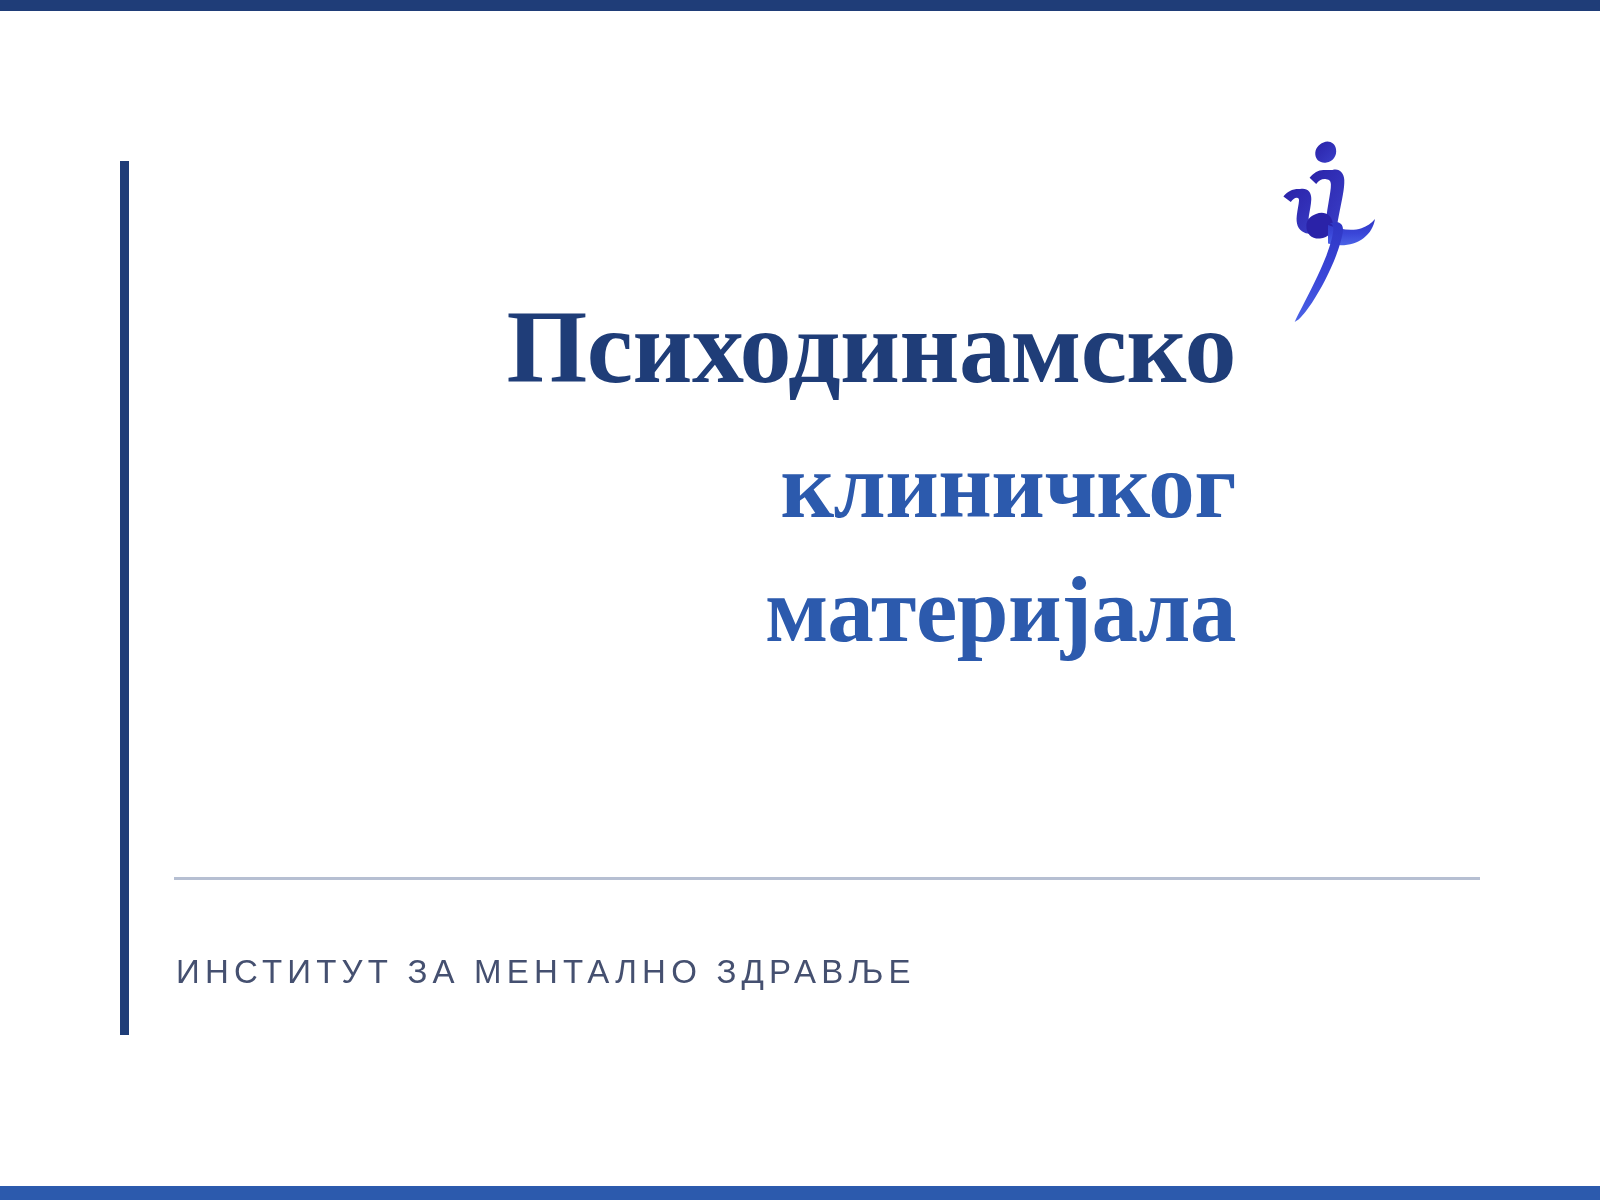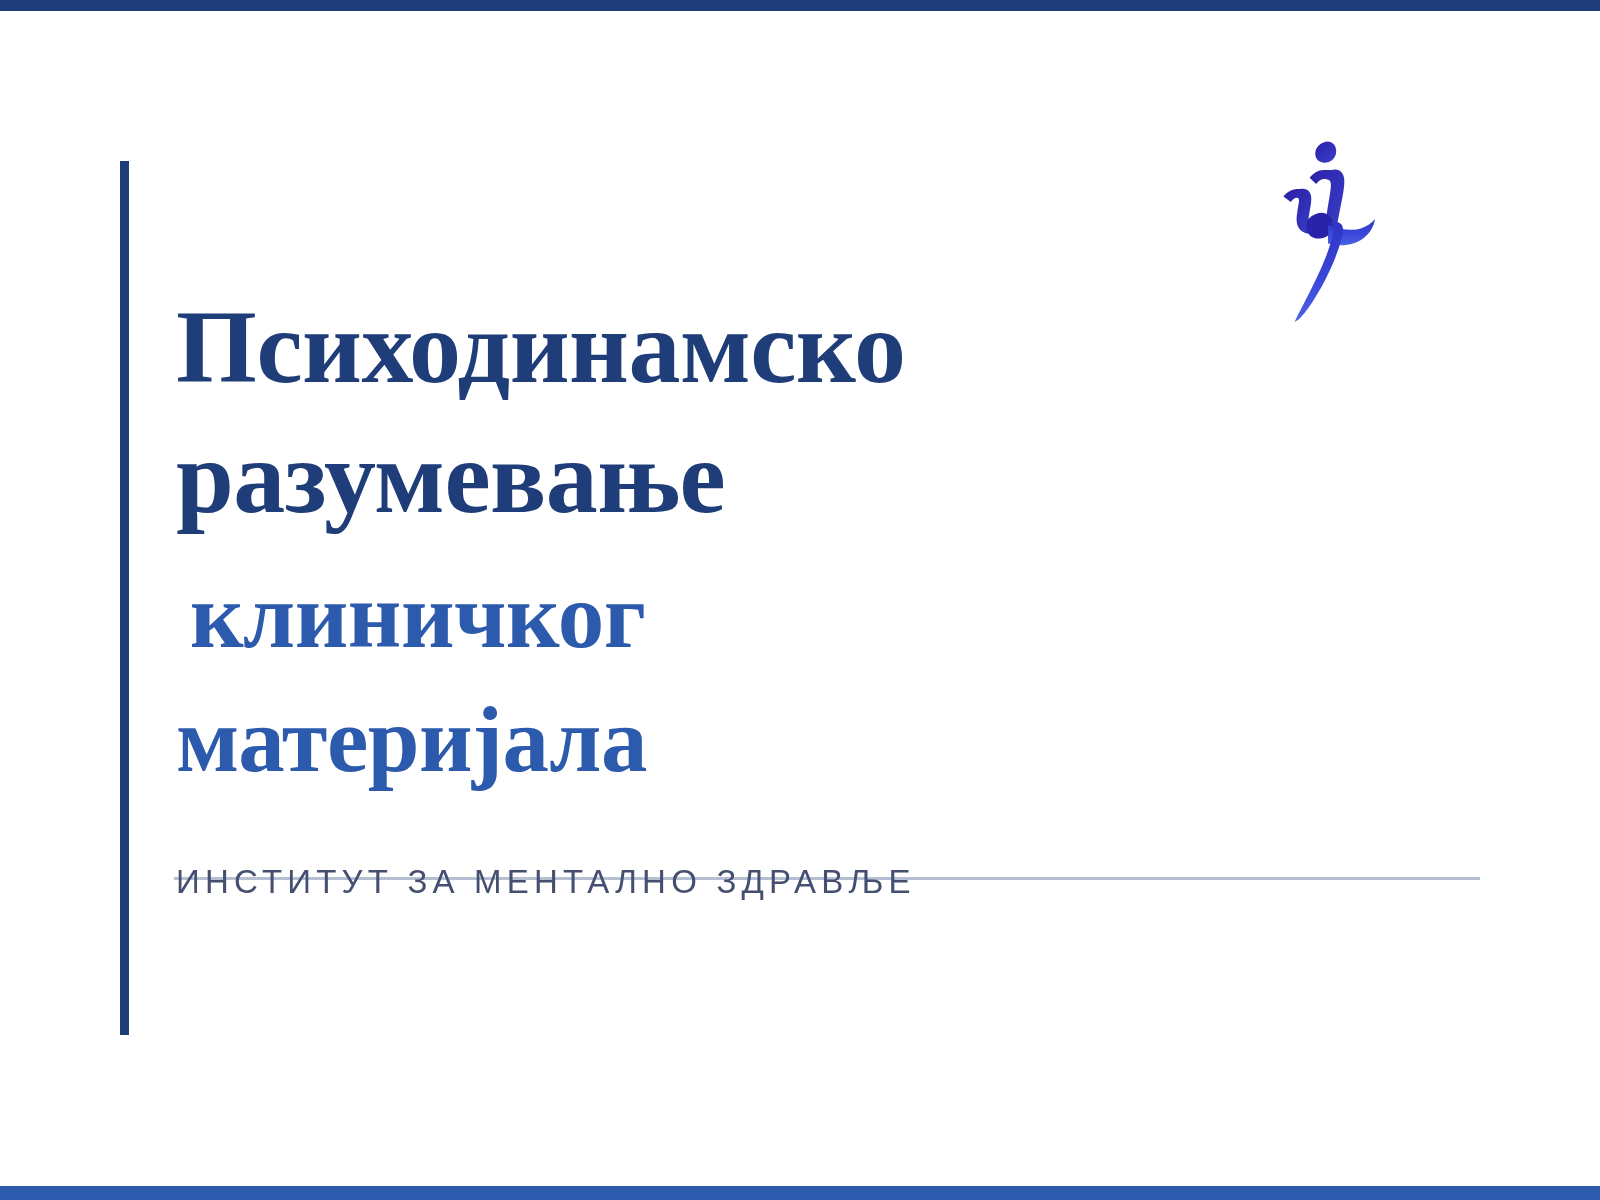--- a/index.html
+++ b/index.html
@@ -9,20 +9,21 @@
     background: #ffffff;
   }
 
   #slide {
     position: relative;
     width: 1600px;
     height: 1200px;
     background: #ffffff;
     overflow: hidden;
     font-family: "Liberation Sans", sans-serif;
+    text-align: right;
   }
 
   
   .bar-top {
     position: absolute;
     left: 0;
     top: 0;
     width: 1600px;
     height: 11px;
     background: #1f3d78;
@@ -85,21 +86,21 @@
     top: 877px;
     width: 1306px;
     height: 3px;
     background: #b6bfd2;
   }
 
   
   .subtitle {
     position: absolute;
     left: 176px;
-    top: 863px;
+    top: 953px;
     font-family: "Liberation Sans", sans-serif;
     font-size: 33px;
     font-weight: normal;
     letter-spacing: 5.2px;
     color: #455070;
     white-space: nowrap;
   }
 
   
   .logo {
@@ -143,21 +144,20 @@
       <path d="M68 88 c8 -3.5 15.5 0.5 16.8 9 c1.3 8.3 -4.3 15 -12.8 15.5 c-8.2 0.5 -13.8 -4.6 -13.6 -12.6 c0.1 -5.8 3.4 -9.6 9.6 -11.9z" fill="#2a22a8"></path>
 
       <path d="M80 99 c12 4.5 24 6.2 33.5 3.2 c5.6 -1.8 10 -5 13.5 -9.2 c-1.2 7.6 -5 14.2 -11.2 19 c-9.6 7.4 -22.4 9 -35.8 5.6 z" fill="url(#gLight)"></path>
 
       <path d="M88.5 96 c4.6 0.6 7 3.6 6.4 9 c-0.9 8.6 -5.4 22.5 -12 37 c-7.6 16.8 -17 33 -25.2 43.6 c-4.4 5.7 -8.2 9.3 -11 10.4 c1.5 -3.6 4 -8.6 7.4 -15 c7.6 -14.4 17.4 -33.8 23.8 -50.2 c4.6 -11.8 7.2 -21.6 7.4 -27.2 c0.1 -3.6 -0.9 -5.6 -3.6 -6.4 z" fill="url(#gLight)"></path>
     </svg>
   </div>
 
   <div class="title-block">
     <div class="title-line primary l1">Психодинамско</div>
-    <div class="title-line primary l2">разумевање</div>
     <div class="title-line secondary l3">клиничког</div>
     <div class="title-line secondary l4">материјала</div>
   </div>
 
   <div class="rule-horizontal"></div>
 
   <div class="subtitle">ИНСТИТУТ ЗА МЕНТАЛНО ЗДРАВЉЕ</div>
 
   <div class="bar-bottom"></div>
 

